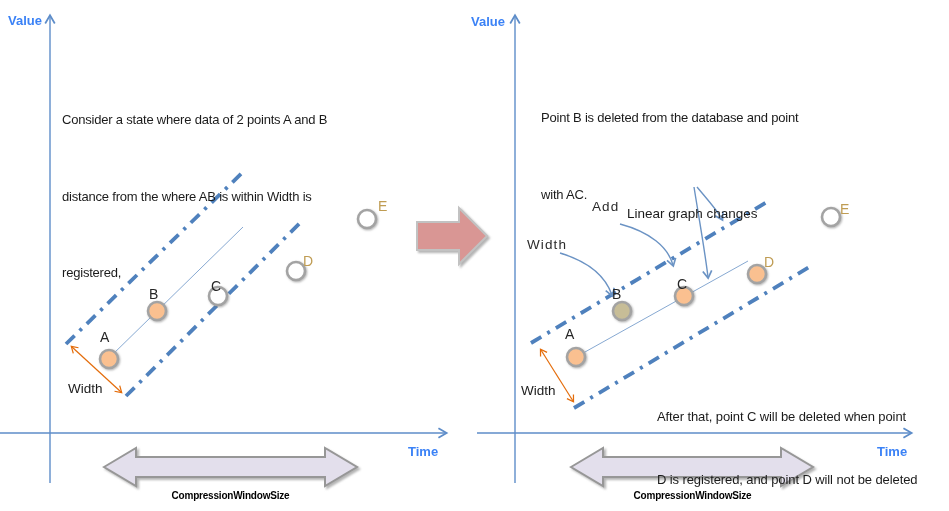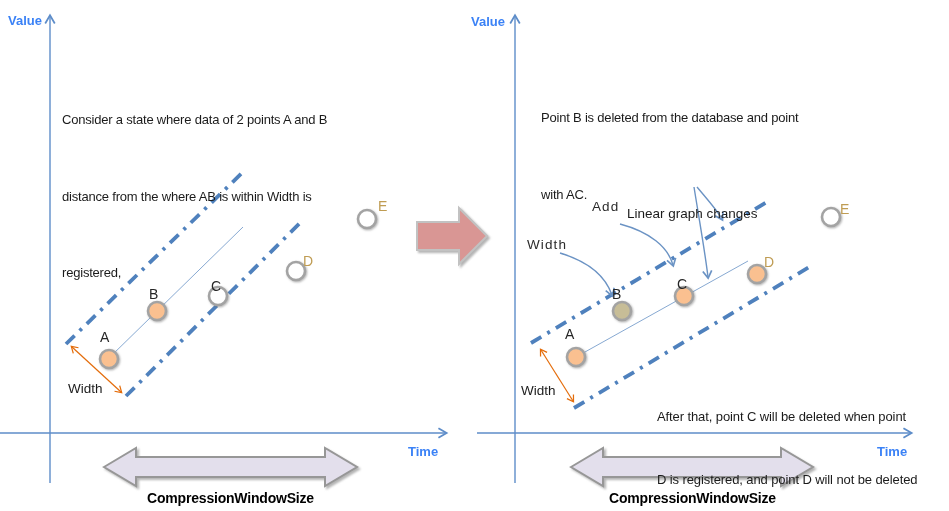--- a/index.html
+++ b/index.html
@@ -7,21 +7,21 @@
     position:relative; width:949px; height:511px; background:#ffffff;
     font-family:"Liberation Sans", sans-serif; overflow:hidden;
   }
   svg.layer { position:absolute; left:0; top:0; }
   .txt { position:absolute; color:#1b1b1b; white-space:pre; }
   .para  { font-size:13px; line-height:25.5px; letter-spacing:-0.2px; }
   .note  { font-size:13px; line-height:21.3px; letter-spacing:-0.1px; }
   .axis-label { font-size:13px; font-weight:600; color:#3b82f6; }
   .small-label { font-size:13.5px; color:#1b1b1b; }
   .thin-label { font-size:13.5px; letter-spacing:1.1px; color:#2b2b2b; }
-  .cws { font-size:14px; font-weight:bold; color:#000; text-align:center; letter-spacing:-0.2px; }
+  .cws { font-size:10px; font-weight:bold; color:#000; text-align:center; letter-spacing:-0.2px; }
   .pt { stroke:#a3a3a3; stroke-width:2.6; filter:drop-shadow(1.2px 1.6px 0.8px rgba(110,110,110,.55)); }
   .blockarrow { filter:drop-shadow(2px 2.5px 1px rgba(130,130,130,.6)); }
   .ptlabel { font-family:"Liberation Sans", sans-serif; font-size:14px; fill:#262626; }
   .ptlabel.gold { fill:#BF9C53; }
 </style>
 </head>
 <body>
 
 <div class="stage">
 

